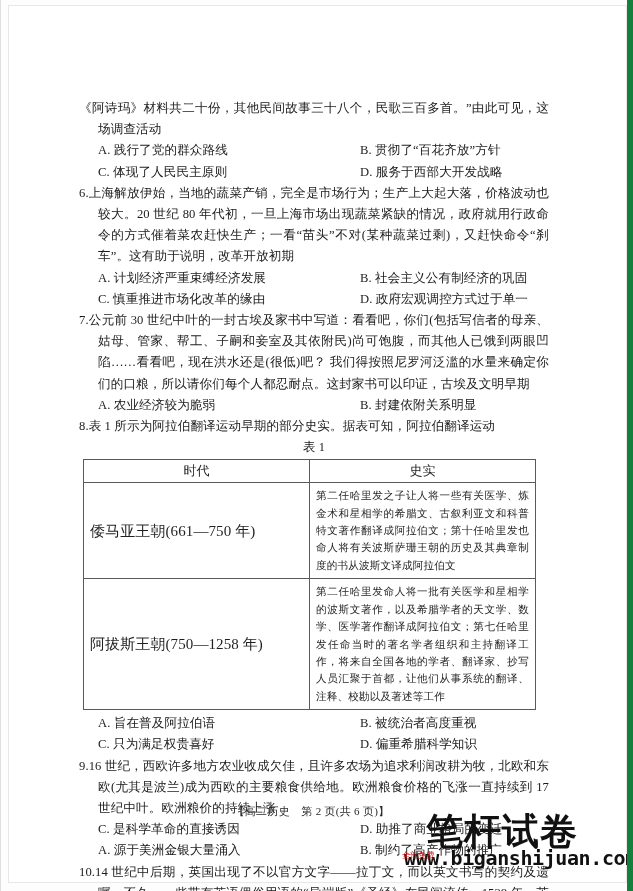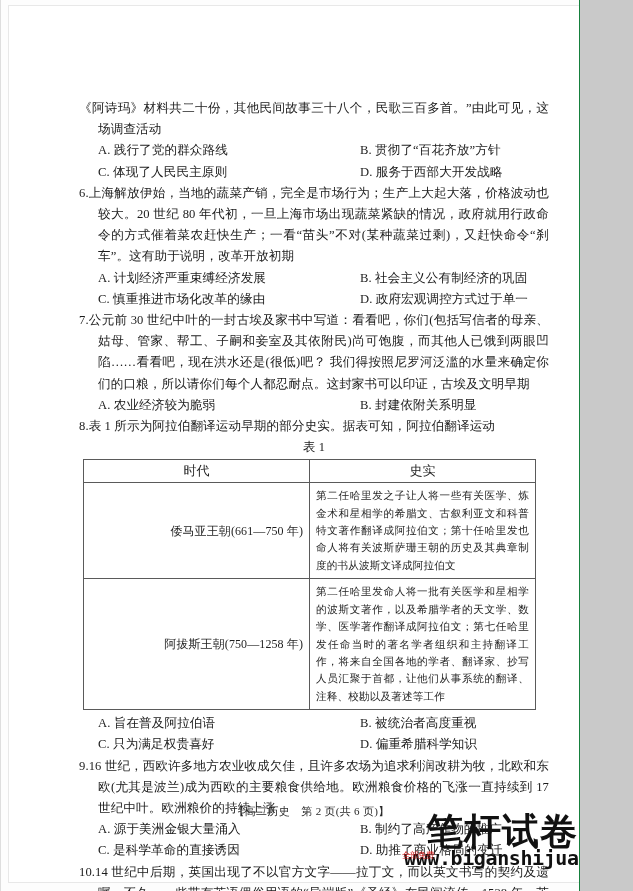--- a/index.html
+++ b/index.html
@@ -5,27 +5,27 @@
   html, body {
     margin: 0;
     padding: 0;
     background: #c9c9c9;
   }
   body {
     font-family: "Liberation Serif", "DejaVu Serif", serif;
   }
   .page {
     position: relative;
-    width: 580px;
+    width: 633px;
     height: 891px;
     background: #fdfdfd;
     overflow: hidden;
     box-sizing: border-box;
     border-left: 1px solid #dedede;
-    border-right: 1px solid #15803d;
+    border-right: 6px solid #15803d;
   }
   .sheet {
     position: absolute;
     left: 8px;
     top: 6px;
     width: 617px;
     height: 876px;
     background: #ffffff;
     box-shadow: 0 0 0 1px #e8e8e8;
   }
@@ -90,22 +90,22 @@
     color: #1f1f1f;
     vertical-align: middle;
   }
   table.hist th {
     text-align: center;
     font-size: 13px;
     line-height: 16px;
     padding: 3px 4px;
   }
   table.hist td.era {
-    text-align: right;
-    font-size: 12px;
+    text-align: left;
+    font-size: 15px;
     line-height: 16px;
     width: 146px;
   }
   table.hist td.fact {
     text-align: justify;
     font-size: 10.6px;
     line-height: 17.4px;
     letter-spacing: 0.15px;
   }
 
@@ -228,26 +228,26 @@
         </div>
         <div class="opts">
           <div class="opt left">C. 只为满足权贵喜好</div>
           <div class="opt right">D. 偏重希腊科学知识</div>
         </div>
       </div>
 
       <div class="q">
         <p class="q-body"><span class="lead lead-num">9.</span><span>16 世纪，西欧许多地方农业收成欠佳，且许多农场为追求利润改耕为牧，北欧和东欧(尤其是波兰)成为西欧的主要粮食供给地。欧洲粮食价格的飞涨一直持续到 17 世纪中叶。欧洲粮价的持续上涨</span></p>
         <div class="opts">
+          <div class="opt left">C. 是科学革命的直接诱因</div>
+          <div class="opt right">D. 助推了商业格局的变迁</div>
+        </div>
+        <div class="opts">
           <div class="opt left">A. 源于美洲金银大量涌入</div>
           <div class="opt right">B. 制约了高产作物的推广</div>
-        </div>
-        <div class="opts">
-          <div class="opt left">C. 是科学革命的直接诱因</div>
-          <div class="opt right">D. 助推了商业格局的变迁</div>
         </div>
       </div>
 
       <div class="q">
         <p class="q-body"><span class="lead lead-num">10.</span><span>14 世纪中后期，英国出现了不以官方文字——拉丁文，而以英文书写的契约及遗嘱。不久，一些带有英语俚俗用语的“异端版”《圣经》在民间流传。1538 年，英王亨利八世正式批准出版英文版《圣经》。这反映了英国人</span></p>
       </div>
 
     </div>
 
     <div class="page-footer">【高二历史　第 2 页(共 6 页)】</div>

